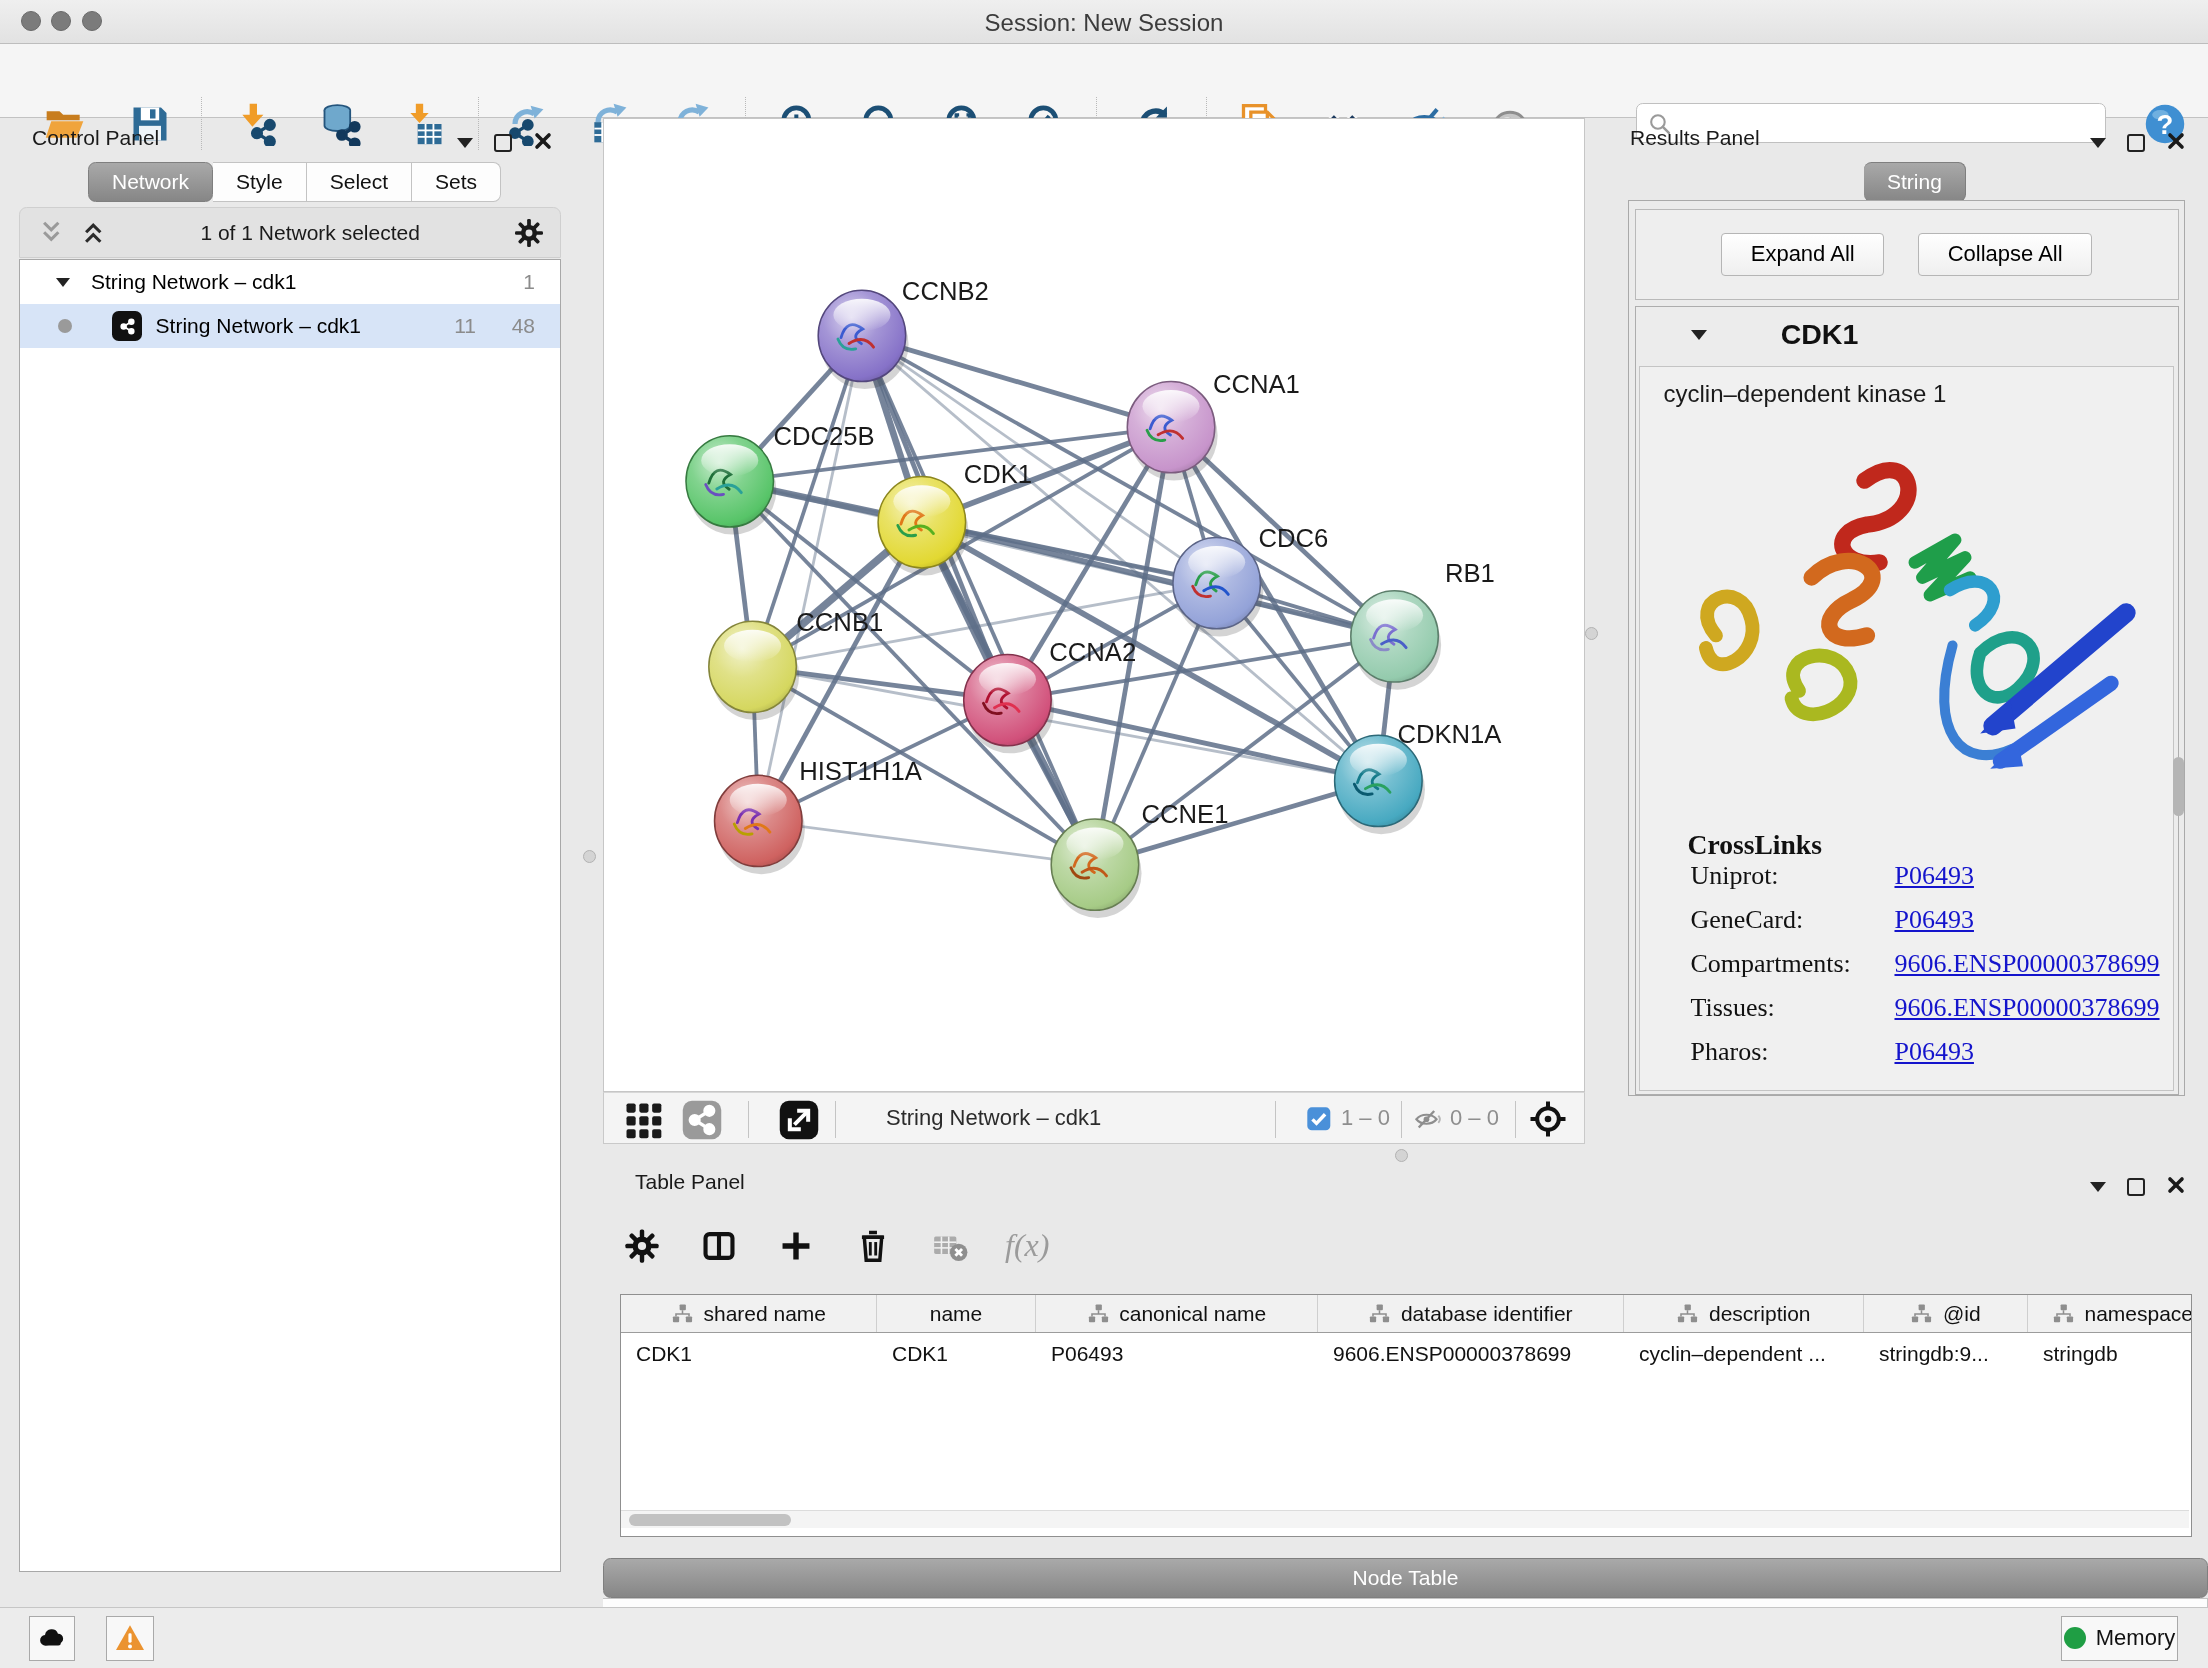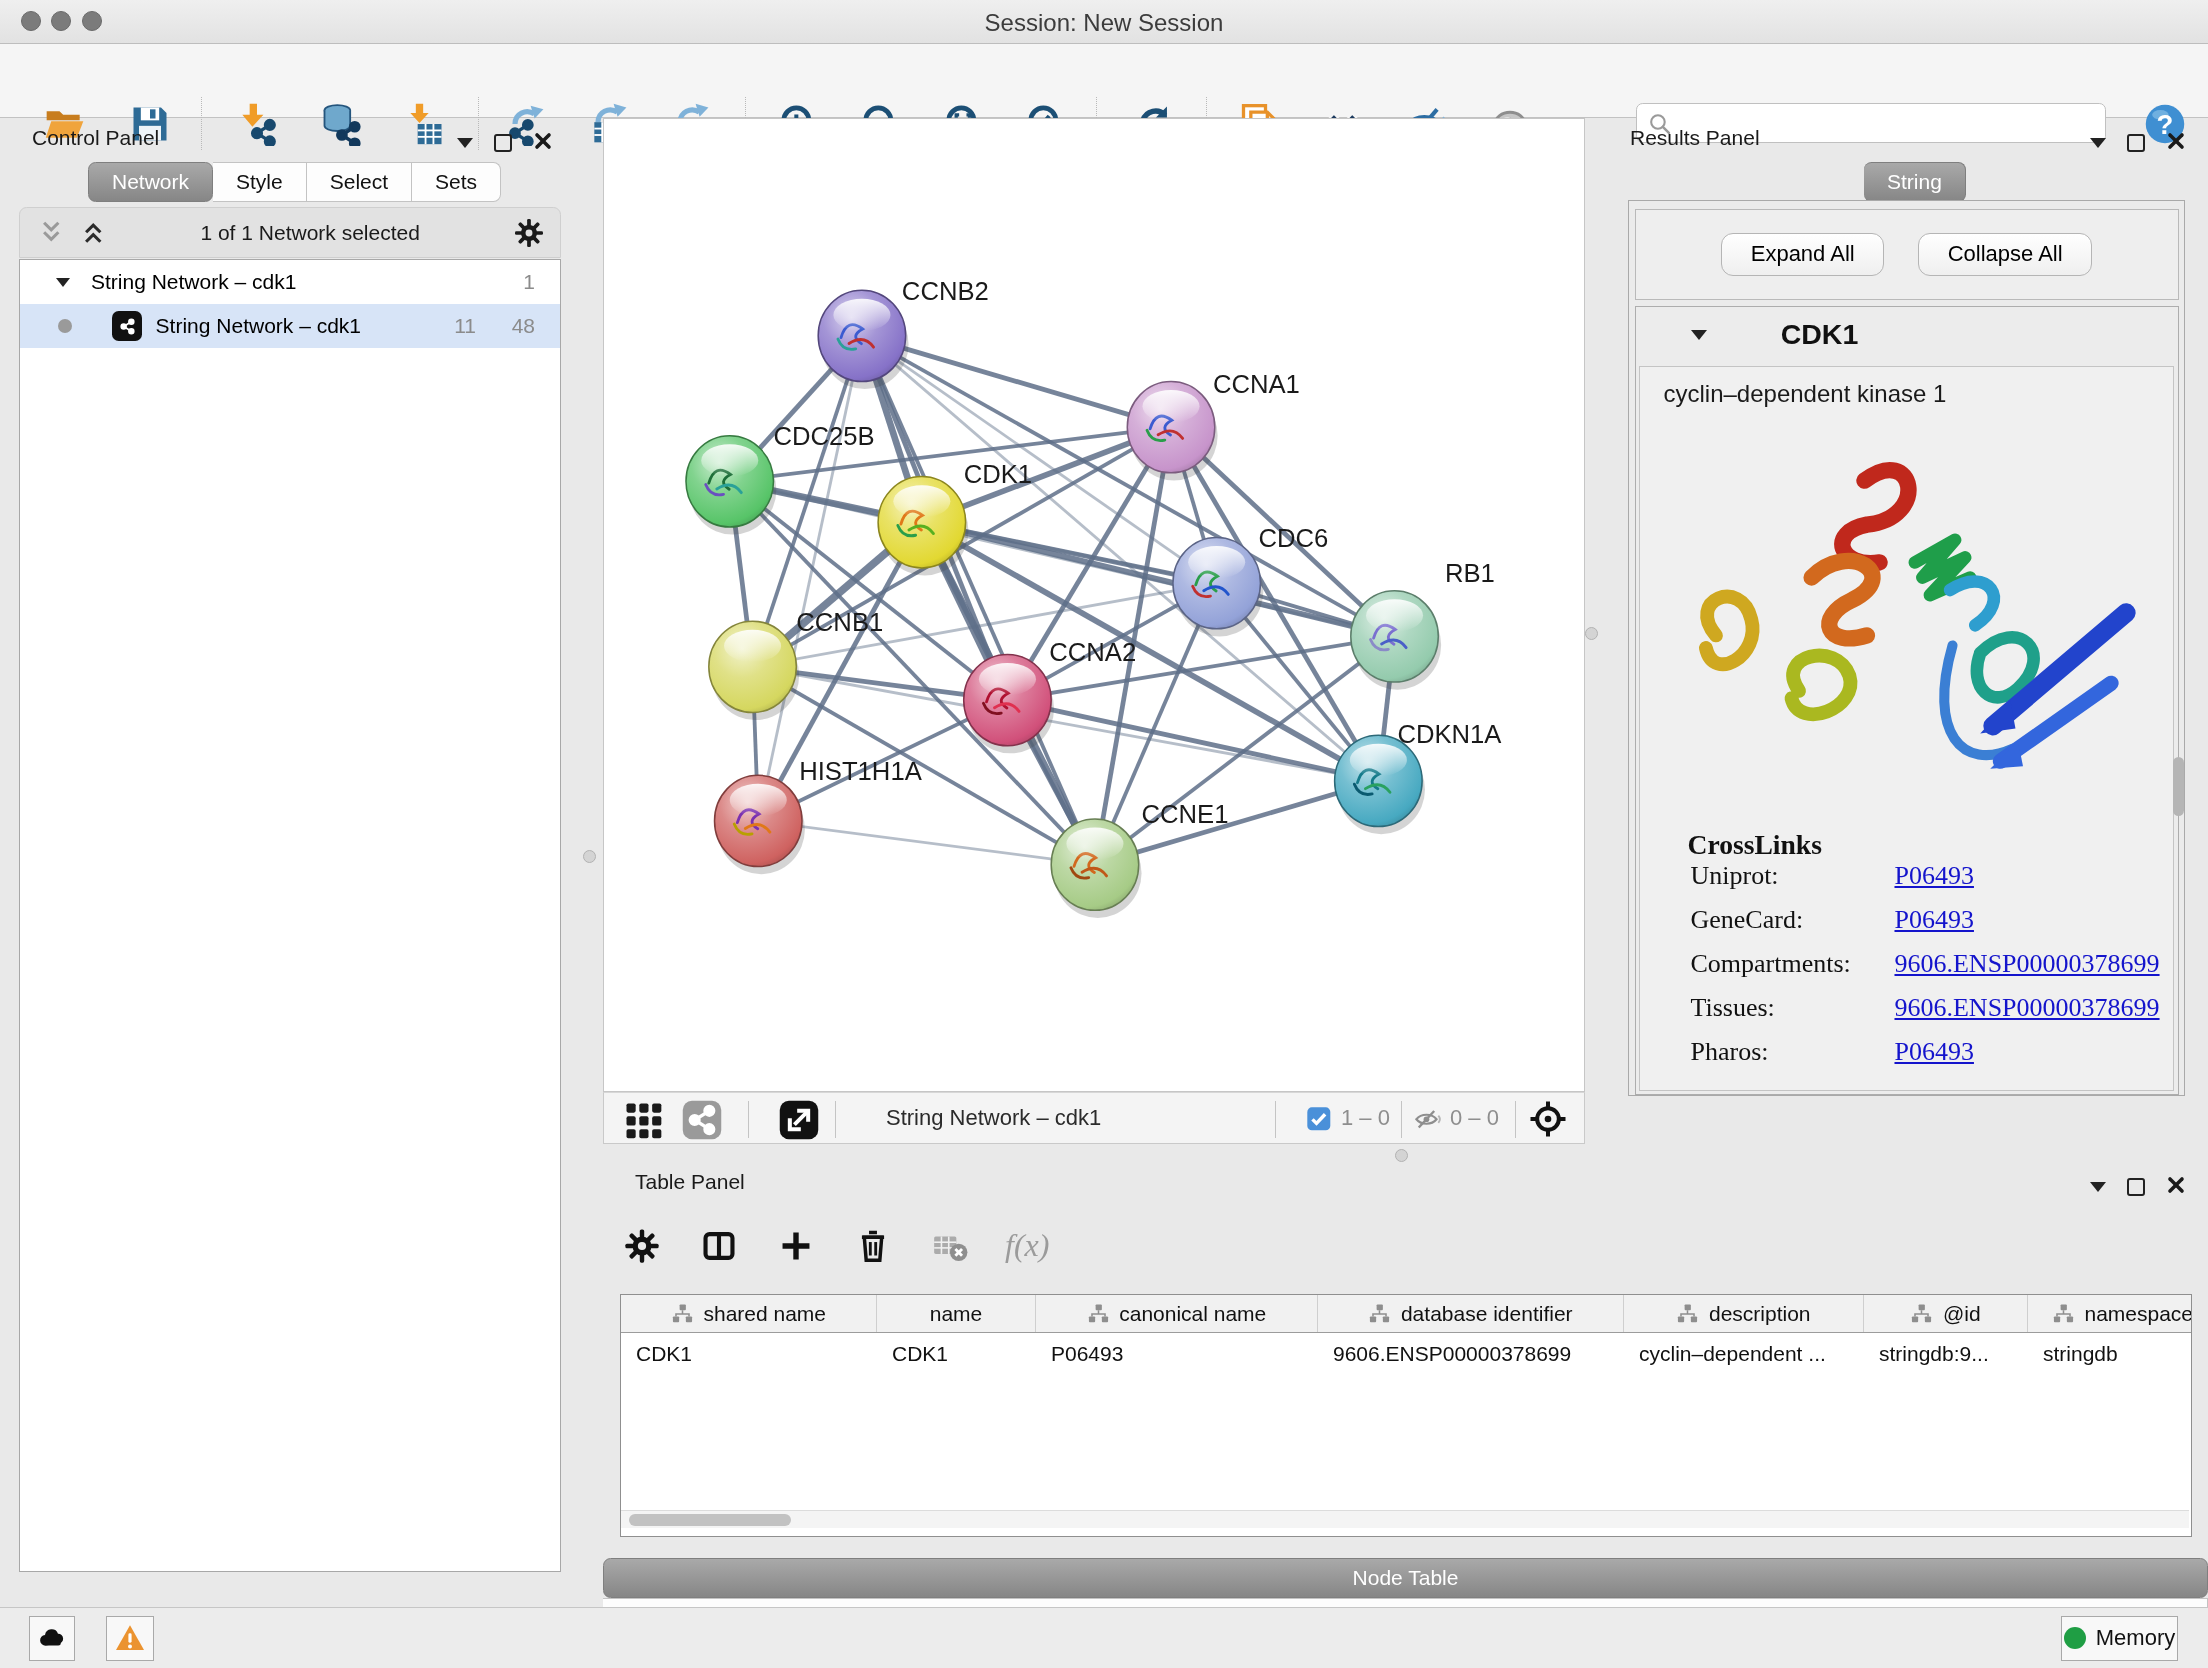--- a/index.html
+++ b/index.html
@@ -70,21 +70,21 @@
 
   
   #rp-header { position:absolute; left:1630px; top:126px; }
   #rp-ctrls { position:absolute; left:2090px; top:131px; width:105px; display:flex; gap:21px; align-items:center; }
   #rp-tab { position:absolute; left:1864px; top:162px; }
   #rp-box { position:absolute; left:1628px; top:200px; width:557px; height:896px;
     background:#ebebeb; border:1px solid #a9a9a9; }
   #rp-btnbox { position:absolute; left:5.7px; top:7.6px; width:544px; height:91px;
     background:#eee; border:1px solid #b9b9b9; display:flex; align-items:center; justify-content:center; gap:34px; }
   .rp-btn { height:43px; padding:0 28.5px; background:linear-gradient(#ffffff,#efefef);
-    border:1px solid #b5b5b5; border-radius:12px; font-size:22px; display:flex; align-items:center; }
+    border:1px solid #b5b5b5; border-radius:4px; font-size:22px; display:flex; align-items:center; }
   #cdk1-box { position:absolute; left:5.7px; top:105px; width:544px; height:789px;
     background:#ececec; border:1px solid #adadad; }
   #cdk1-head { position:absolute; left:0; top:0; width:100%; height:55px; display:flex; align-items:center; }
   #cdk1-head .tri-down { margin-left:55px; }
   #cdk1-name { margin-left:74px; font-size:28.5px; font-weight:bold; color:#111; }
   #cdk1-inner { position:absolute; left:3.8px; top:59px; width:535px; height:725px;
     background:#f0f0f0; border:1px solid #c4c4c4; }
   #protein-desc { position:absolute; left:23px; top:13.3px; font-size:24px; color:#1a1a1a; }
   #protein-img { position:absolute; left:23px; top:57px; }
   #crosslinks { position:absolute; left:27px; top:462px; width:495px;

